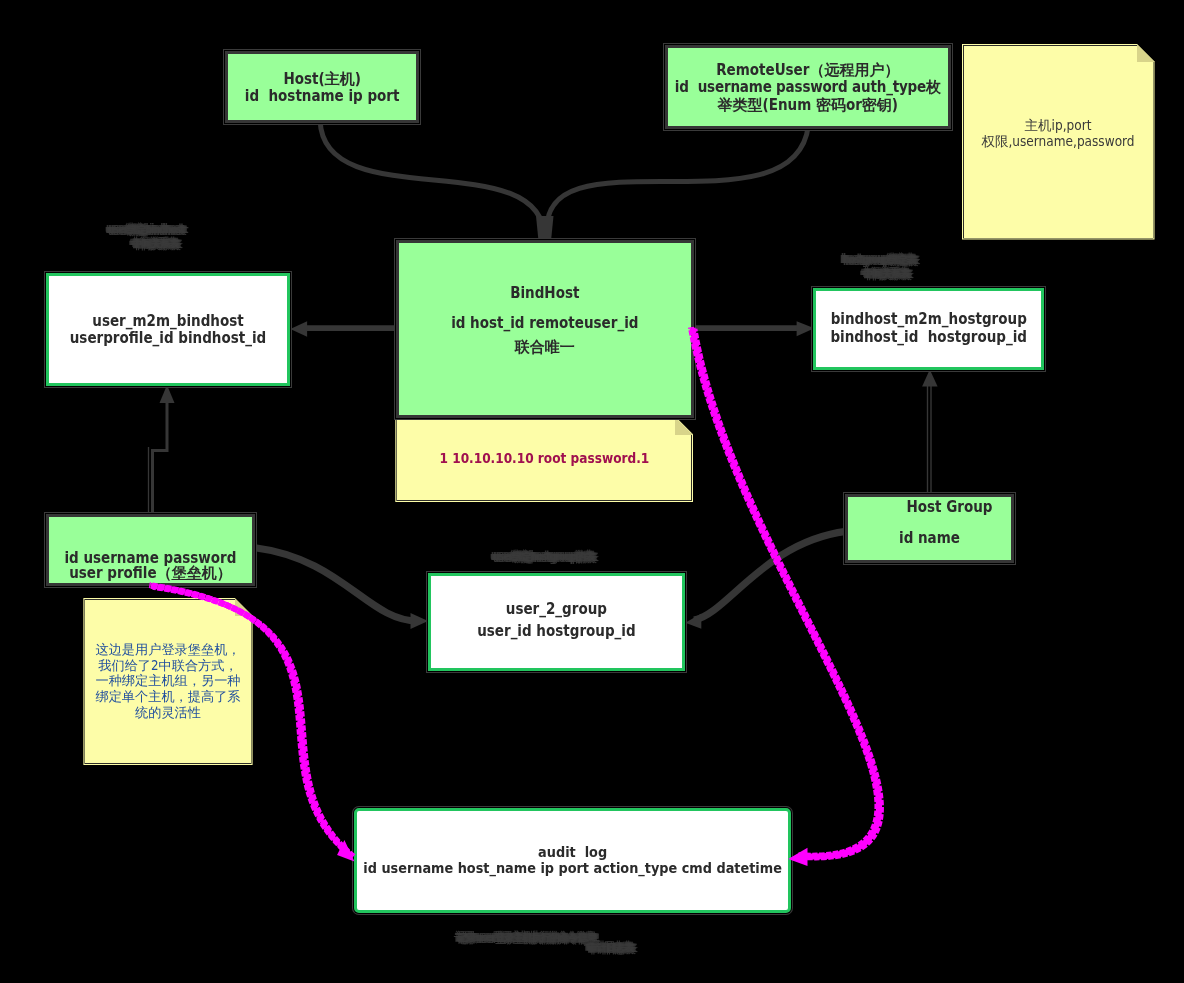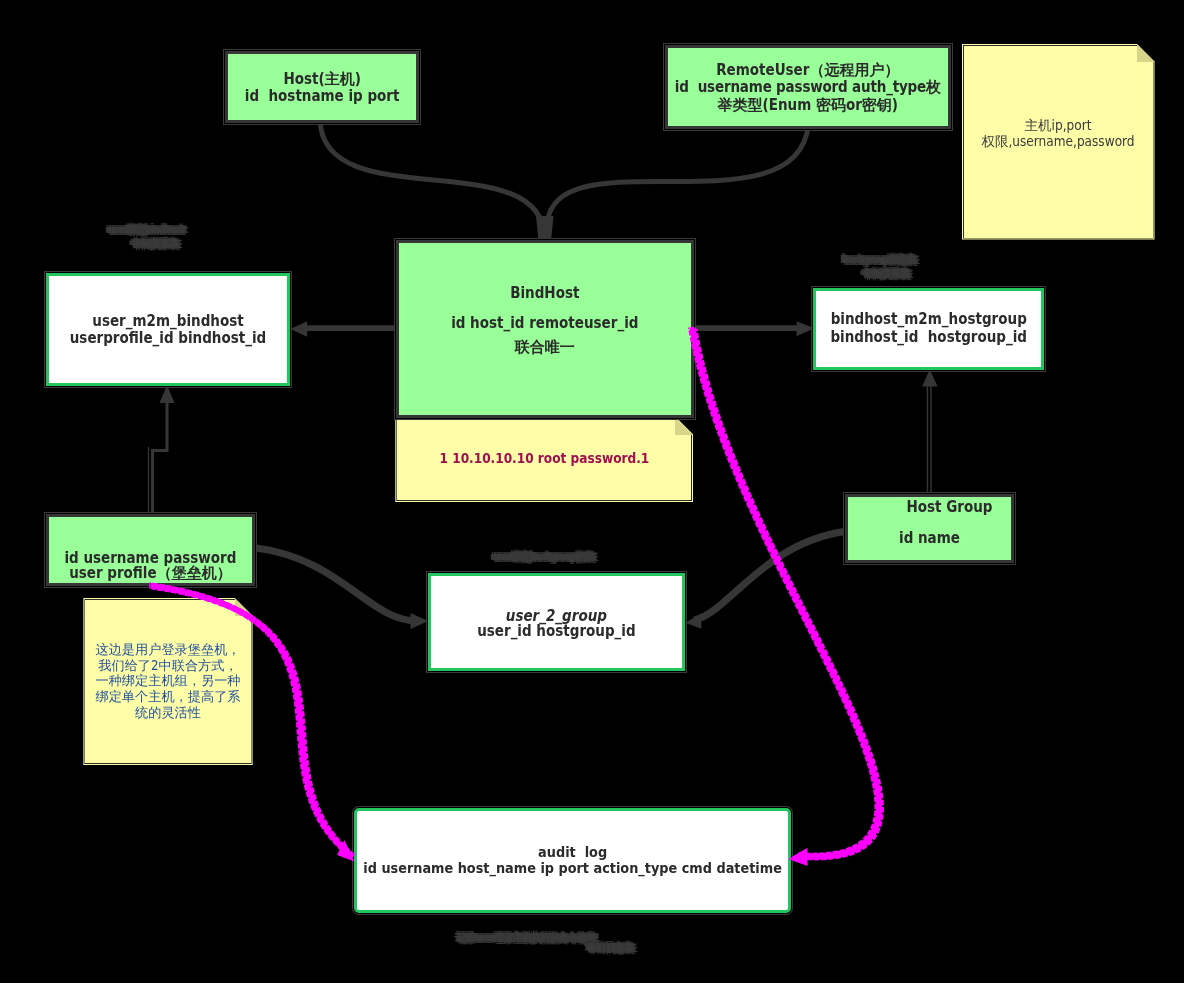--- a/index.html
+++ b/index.html
@@ -100,21 +100,21 @@
     <div class="tx" style="top:14.5px;margin-top:33px;"><span>user profile（</span><span style="text-decoration:underline;">堡垒</span><span>机）</span></div>
     <div class="tx" style="top:32.5px;">id username password</div>
   </div>
 
   <div class="ent green" style="left:845.1px;top:493.7px;width:168.8px;height:69.2px;">
     <div class="tx" style="top:1px;padding-left:40px;">Host Group</div>
     <div class="tx" style="top:32.5px;">id name</div>
   </div>
 
   <div class="ent white" style="left:427.8px;top:572.8px;width:257.2px;height:98.2px;">
-    <div class="tx" style="top:31px;font-style:italic;">user_2_group</div>
+    <div class="tx" style="top:24px;">user_2_group</div>
     <div class="tx" style="top:46px;">user_id hostgroup_id</div>
   </div>
 
   <div class="ent white" style="left:354.3px;top:808px;width:436.6px;height:105px;border-radius:5px;font-size:14.3px;">
     <div class="tx" style="top:49.1px;line-height:16.1px;">id username host_name ip port action_type cmd datetime</div>
     <div class="tx" style="top:33px;line-height:16.1px;">audit  log</div>
   </div>
 
   <div class="note" style="left:961.5px;top:43.6px;width:193px;height:196px;">
     <div class="edge"></div>

